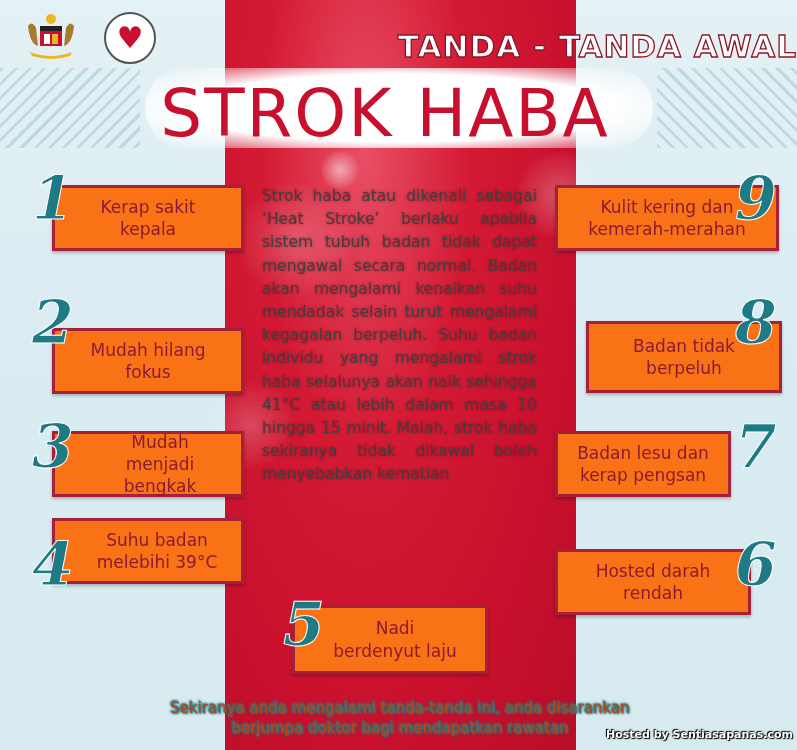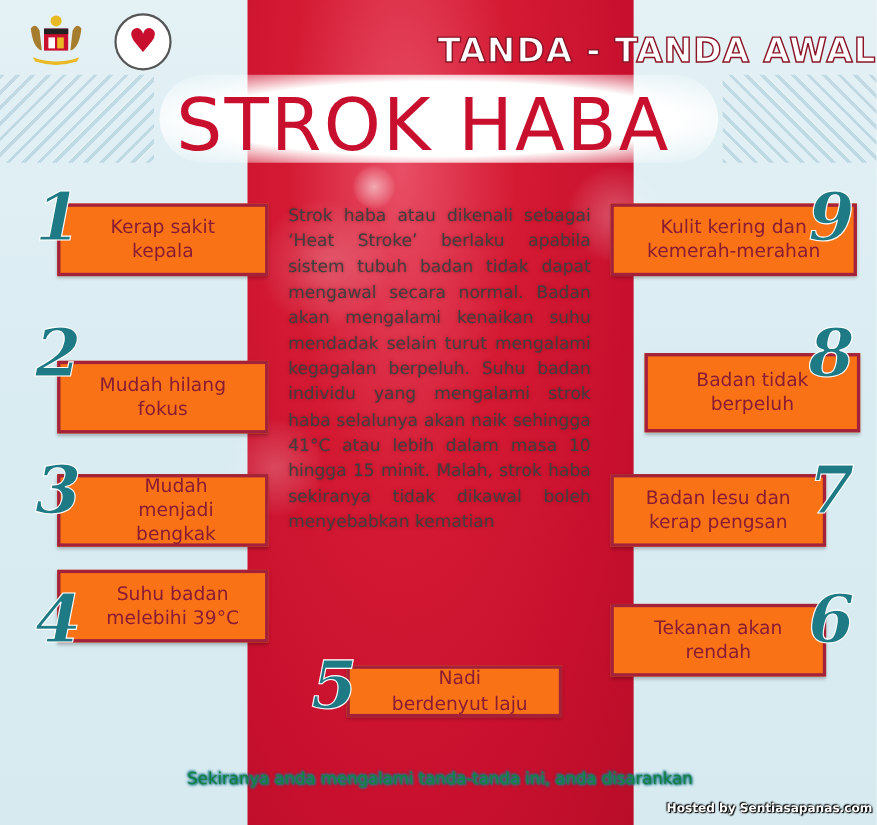--- a/index.html
+++ b/index.html
@@ -58,21 +58,21 @@
     -webkit-text-stroke: 1px #fff; line-height: 1;
   }
   .body-text {
     position: absolute; left: 262px; top: 185px; width: 275px;
     color: #404040; font-size: 15.5px; line-height: 23.2px; text-align: justify;
     text-shadow: 0 0 3px rgba(120,0,20,0.6);
   }
   .body-text .last { text-align: center; display: block; }
   .footer {
     position: absolute; left: 150px; top: 698px; width: 500px; text-align: center;
-    color: #15803d; font-size: 15px; line-height: 20px;
+    color: #c2410c; font-size: 15px; line-height: 20px;
     text-shadow: 0 0 2px #1e7b86, 0 0 3px #1e7b86, 1px 1px 2px #1e7b86, -1px -1px 2px #1e7b86;
   }
   .watermark {
     position: absolute; right: 4px; top: 728px; color: #fff; font-size: 11px; font-weight: bold;
     text-shadow: 0 0 2px #000, 1px 1px 1px #000, -1px -1px 1px #000;
   }
 </style>
 </head>
 <body>
 
@@ -119,46 +119,47 @@
 <div class="box" style="left:52px;top:431px;width:192px;height:66px;">
   <span style="width:140px;padding-left:24px">Mudah menjadi bengkak</span>
 </div>
 <div class="num" style="left:32px;top:416px;">3</div>
 
 <div class="box" style="left:52px;top:518px;width:192px;height:66px;">
   <span style="width:140px;padding-left:18px">Suhu badan melebihi 39°C</span>
 </div>
 <div class="num" style="left:32px;top:534px;">4</div>
 
-<div class="box" style="left:315px;top:605px;width:196px;height:47px;">
+<div class="box" style="left:292px;top:605px;width:196px;height:69px;">
   <span style="width:140px;padding-left:10px">Nadi berdenyut laju</span>
 </div>
 <div class="num" style="left:283px;top:594px;">5</div>
 
 <div class="box" style="left:555px;top:185px;width:224px;height:66px;">
   <span style="width:160px">Kulit kering dan kemerah-merahan</span>
 </div>
 <div class="num" style="left:735px;top:168px;">9</div>
 
 <div class="box" style="left:586px;top:311px;width:196px;height:72px;margin-top:10px;">
   <span style="width:130px">Badan tidak berpeluh</span>
 </div>
 <div class="num" style="left:735px;top:292px;">8</div>
 
-<div class="box" style="left:555px;top:431px;width:196px;height:66px;">
+<div class="box" style="left:555px;top:431px;width:176px;height:66px;">
   <span style="width:160px">Badan lesu dan kerap pengsan</span>
 </div>
 <div class="num" style="left:735px;top:416px;">7</div>
 
 <div class="box" style="left:555px;top:549px;width:196px;height:66px;">
-  <span style="width:130px">Tekanan akan rendah</span>
+  <span style="width:130px">Hosted darah rendah</span>
 </div>
 <div class="num" style="left:735px;top:534px;">6</div>
 
 <div class="body-text">
   <span>Strok haba atau dikenali sebagai ‘Heat Stroke’ berlaku apabila sistem tubuh badan tidak dapat mengawal secara normal. Badan akan mengalami kenaikan suhu mendadak selain turut mengalami kegagalan berpeluh. Suhu badan individu yang mengalami strok haba selalunya akan naik sehingga 41°C atau lebih dalam masa 10 hingga 15 minit. Malah, strok haba sekiranya tidak dikawal boleh menyebabkan kematian</span>
 </div>
 
 <div class="footer">
   <div>Sekiranya anda mengalami tanda-tanda ini, anda disarankan</div>
+  <div>berjumpa doktor bagi mendapatkan rawatan</div>
 </div>
 
 <div class="watermark">Hosted by Sentiasapanas.com</div>
 
 </body></html>

